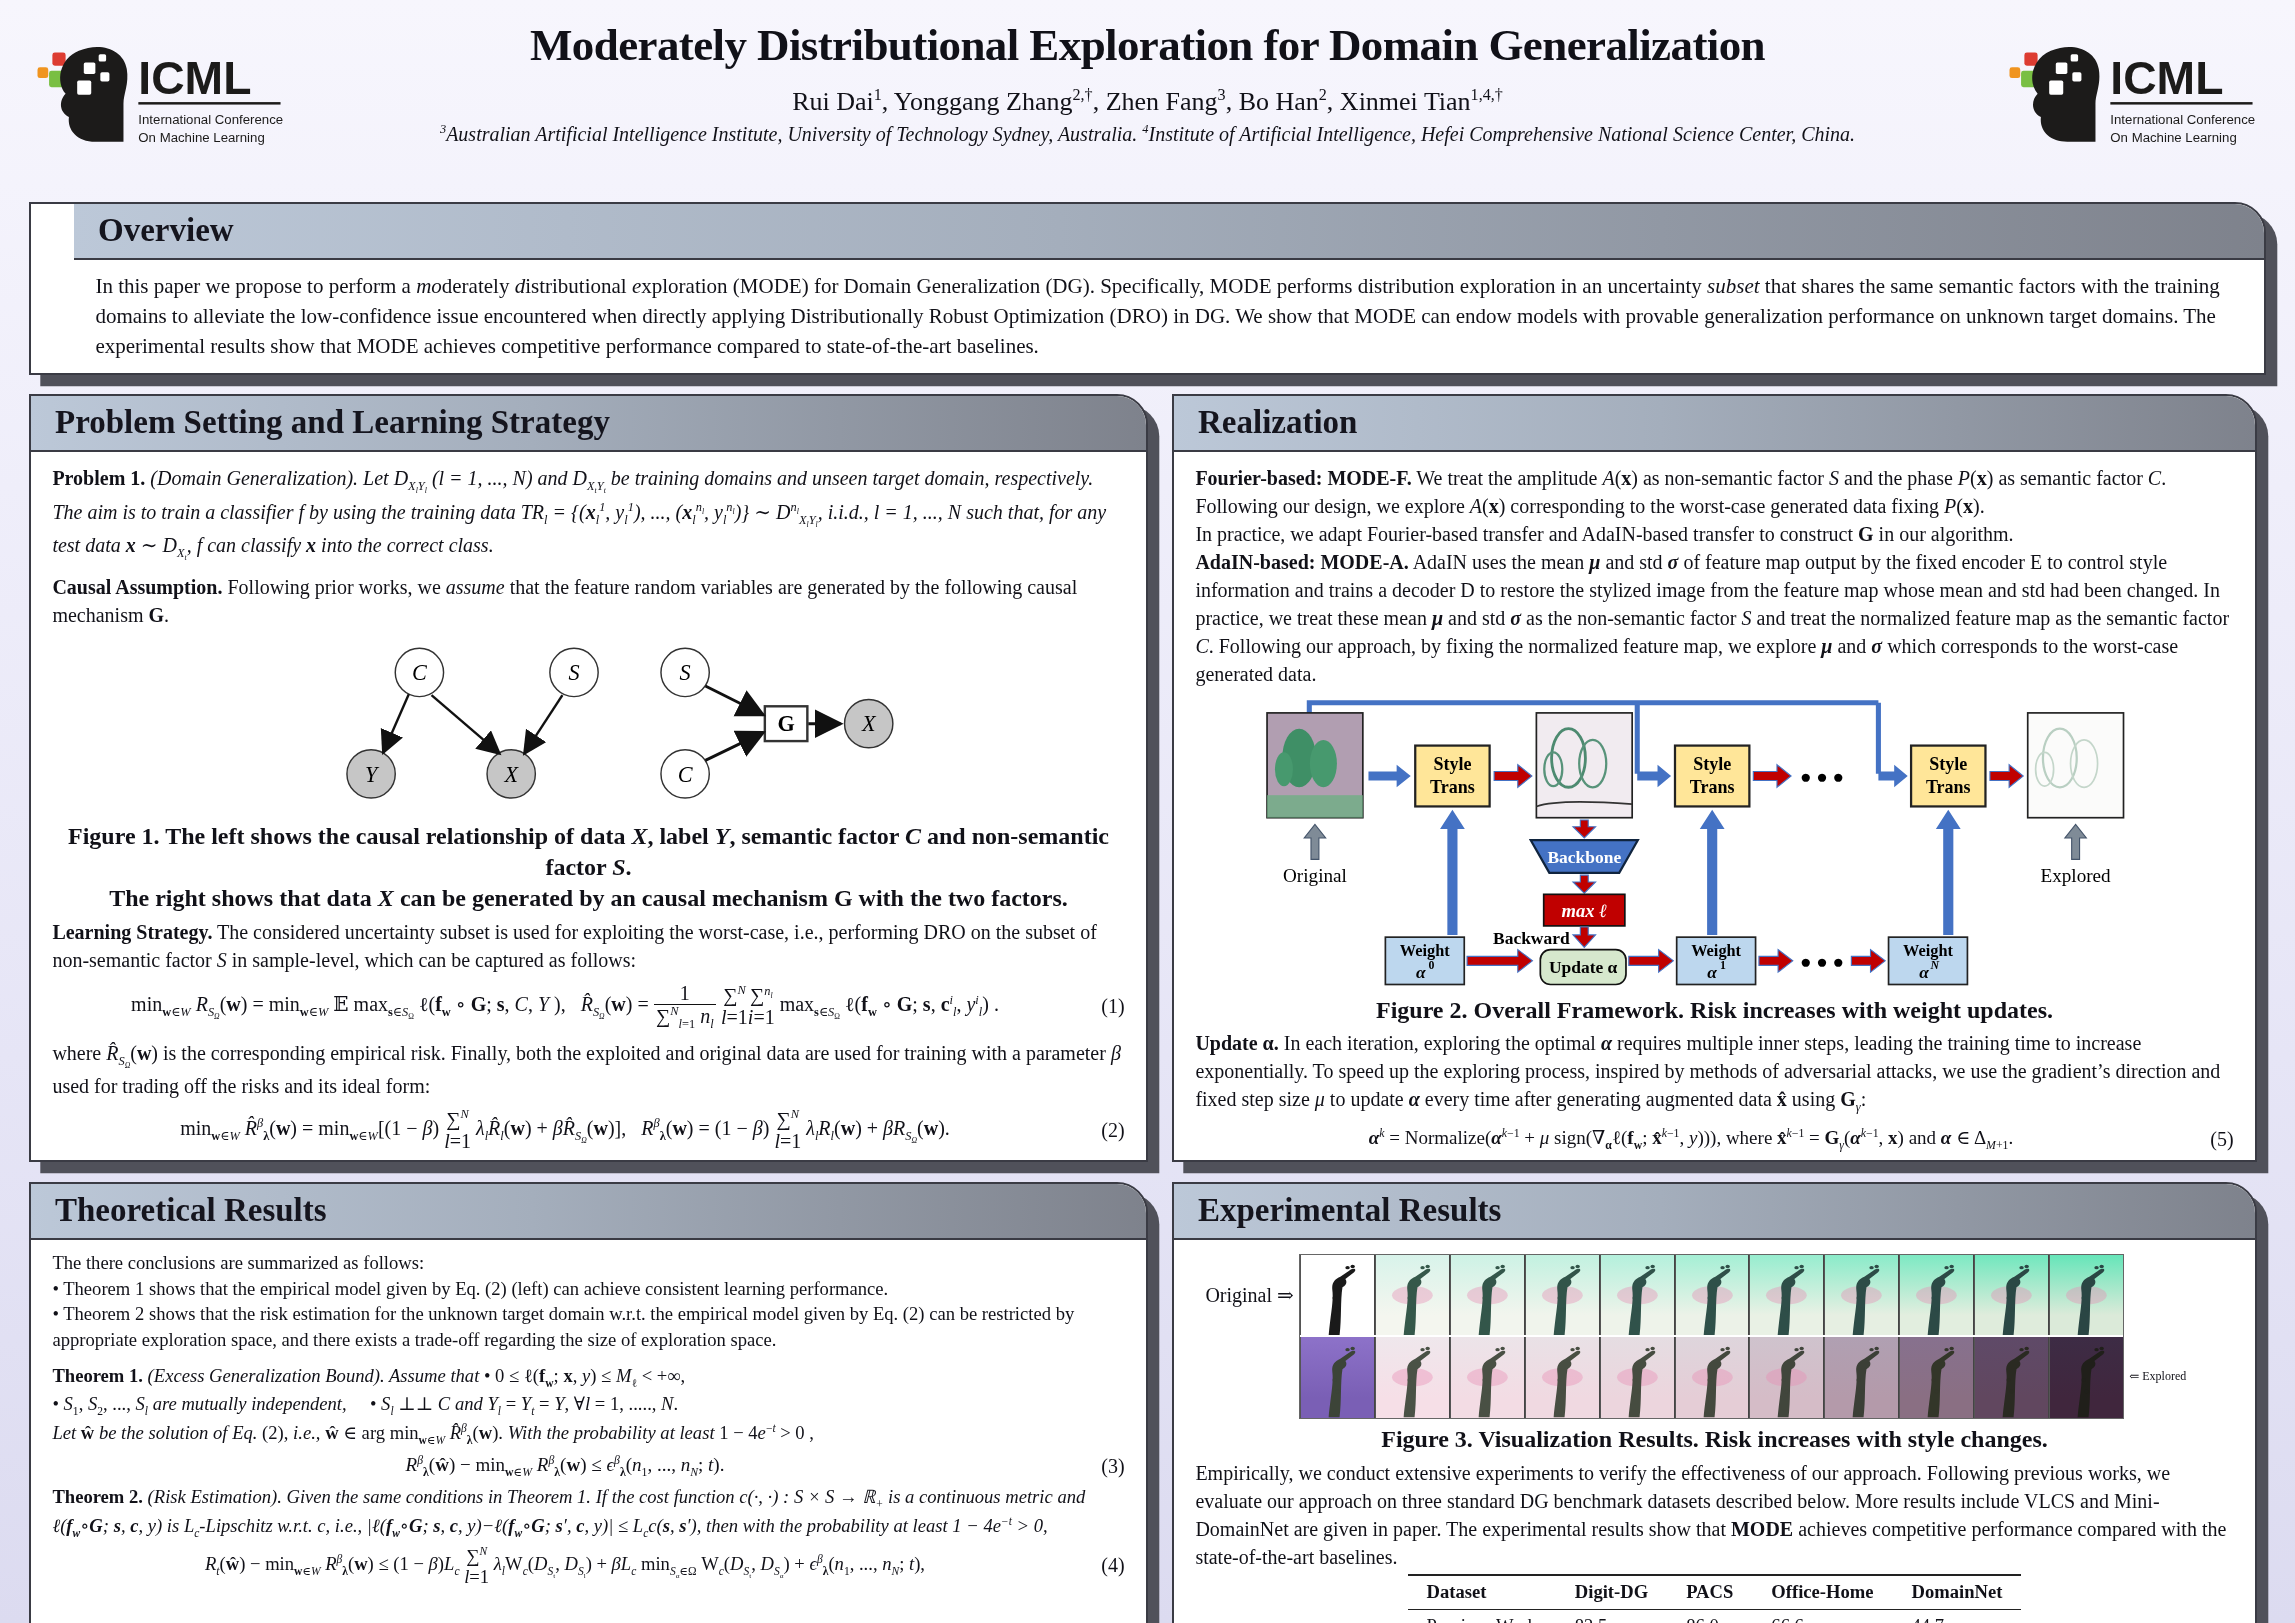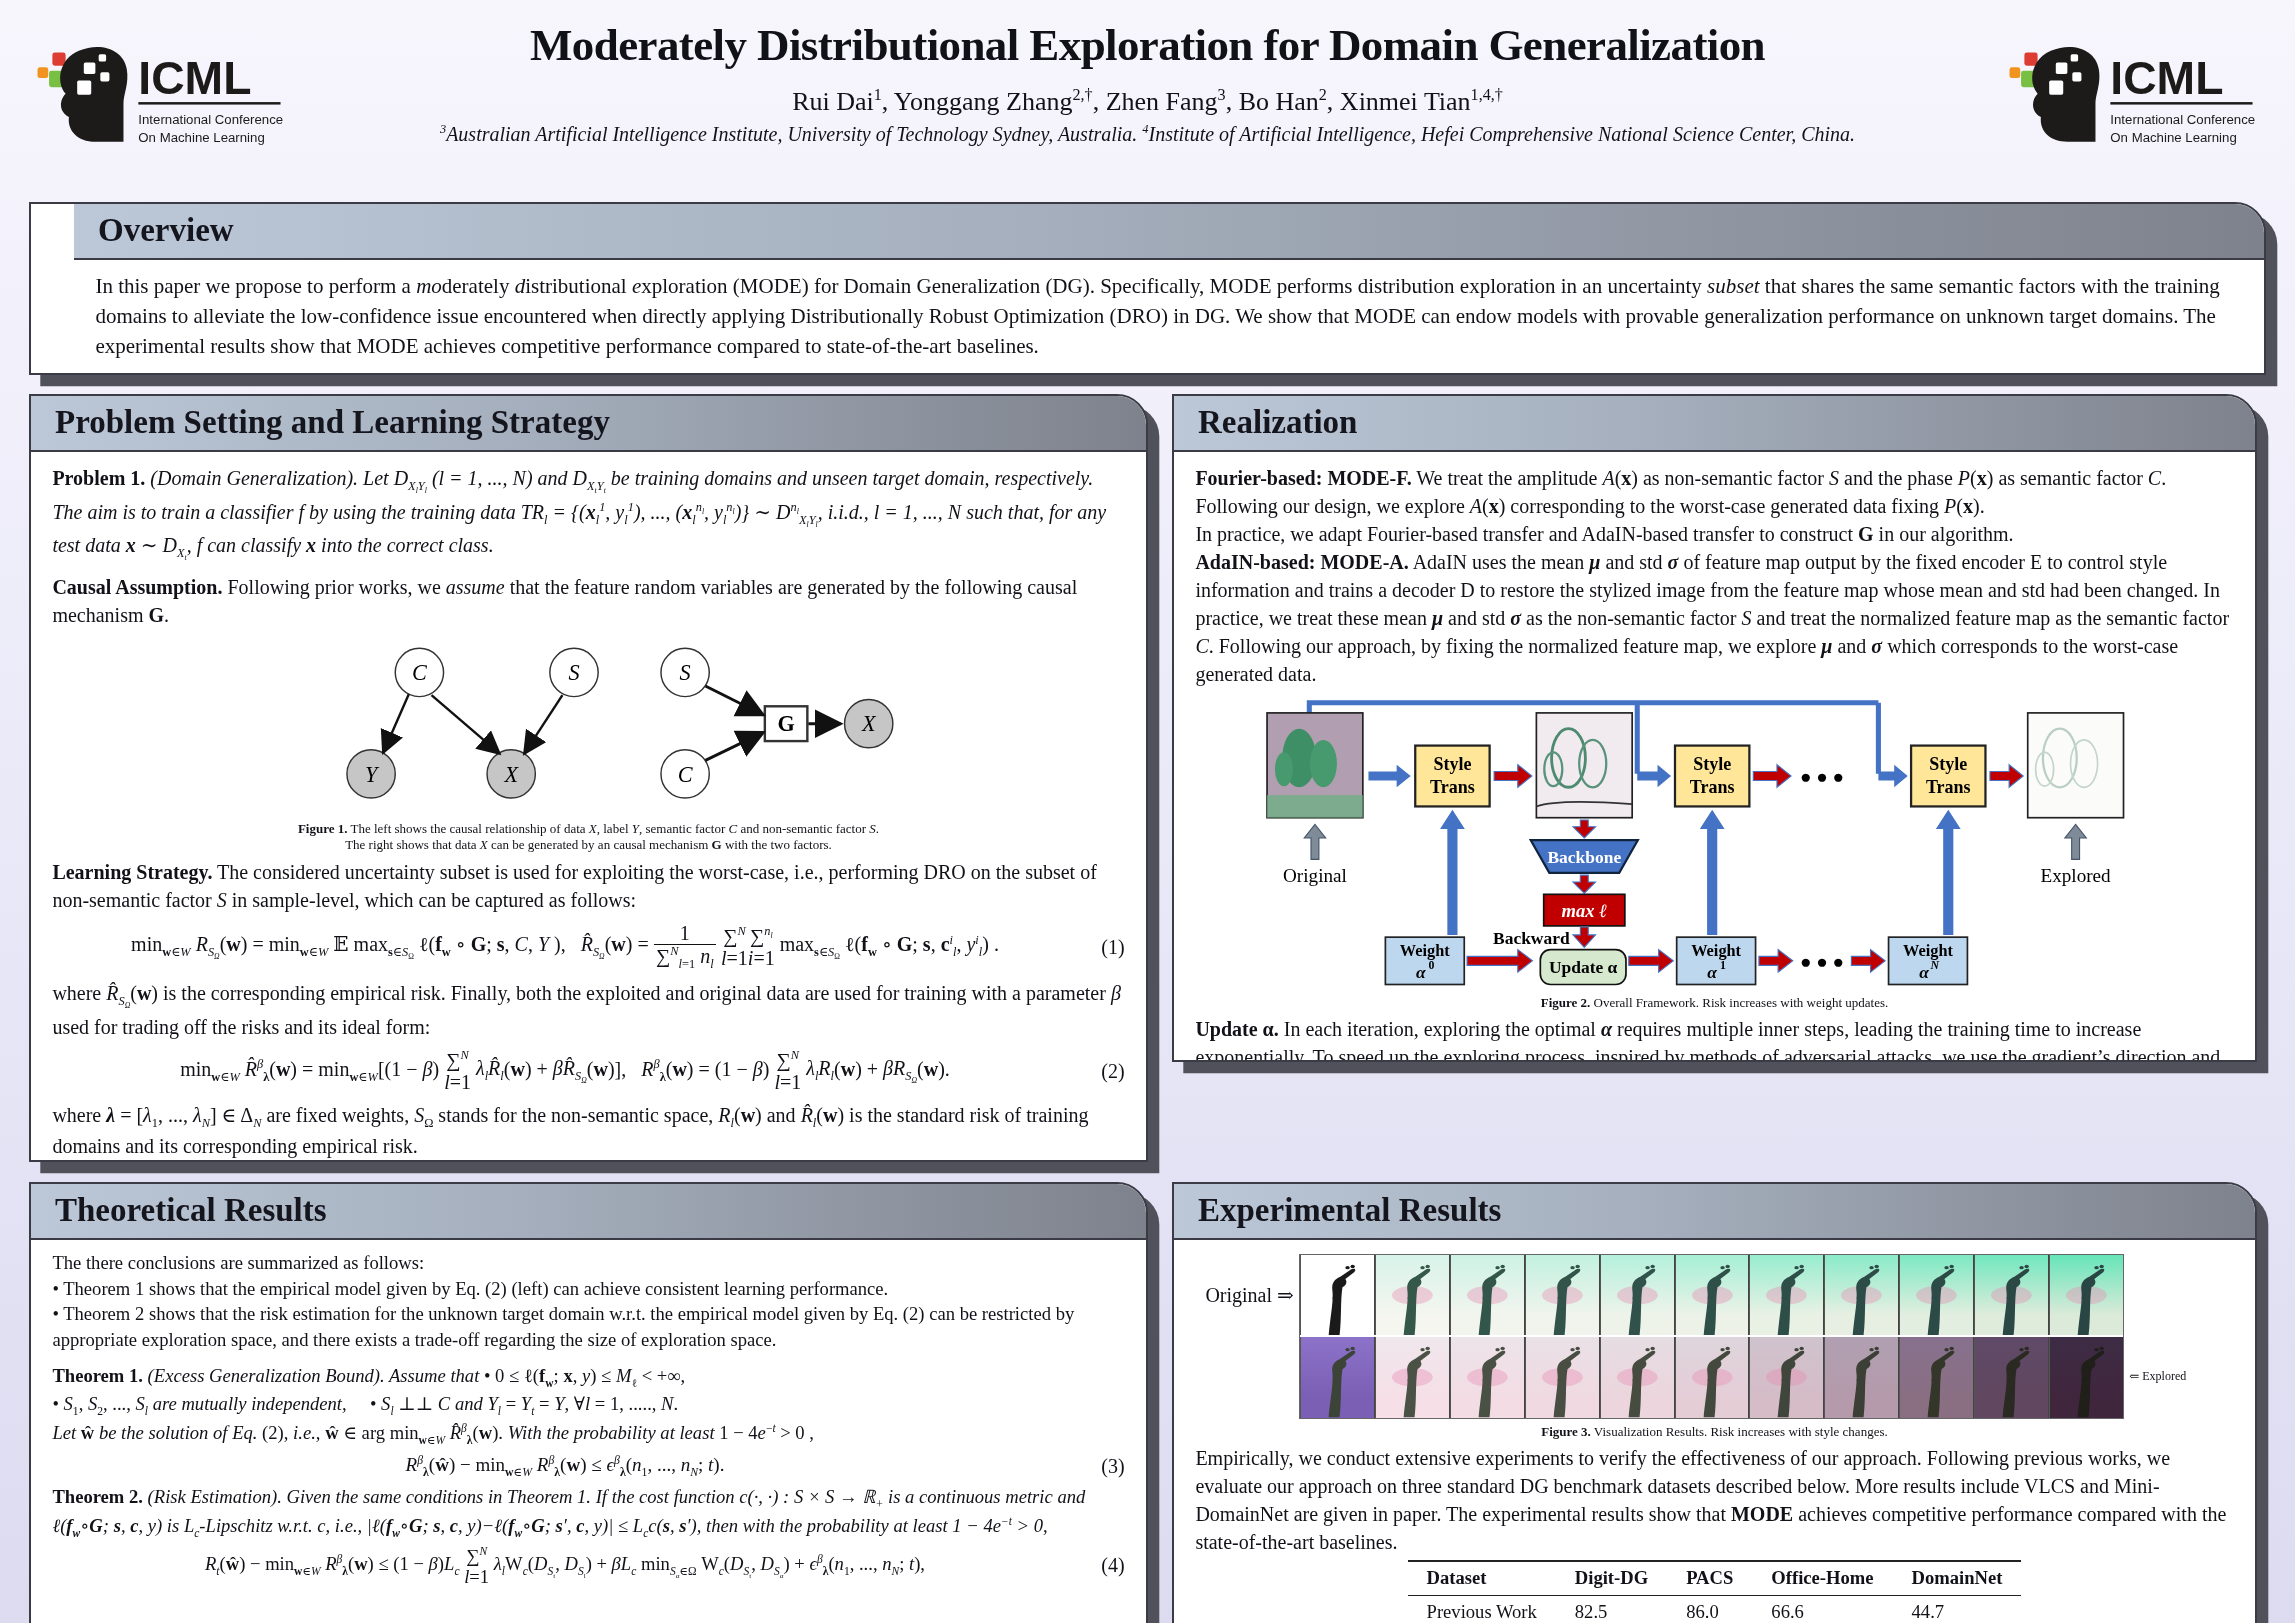--- a/index.html
+++ b/index.html
@@ -49,36 +49,36 @@
     column-gap:24px;
     margin-top:19px;
   }
   .cols2{
     display:grid;
     grid-template-columns:1119px 1085px;
     column-gap:24px;
     margin-top:20px;
   }
   .p-problem{height:768px;}
-  .p-real{height:668px;}
+  .p-real{height:768px;}
   .p-theory{height:467px;}
   .p-exp{height:467px;}
   .p-theory .panel-b{font-size:18.6px;line-height:1.38;padding-top:10px;}
   .p-exp .panel-b{padding-top:5.6px;}
 
   
   .eq{display:flex;align-items:center;margin:8px 0;}
   .eqbody{flex:1;text-align:center;font-size:20px;}
   .eqnum{width:47px;text-align:right;font-size:20px;}
   .frac{display:inline-flex;flex-direction:column;vertical-align:middle;text-align:center;line-height:1.1;}
   .frac .fnum{border-bottom:1.7px solid #111;padding:0 5.6px;}
   .frac .fden{padding:0 2.3px;}
   sub,sup{font-size:62%;}
 
-  .caption{text-align:center;font-size:13px;margin:5.6px 0 3.4px 0;line-height:1.3;}
+  .caption{text-align:center;font-size:24px;margin:5.6px 0 3.4px 0;line-height:1.3;font-weight:bold;}
   .figwrap{text-align:center;}
 
   
   .fig3{
     display:grid;
     grid-template-columns:104px 1fr 110px;
     align-items:stretch;
     margin:8px 0 0 0;
     height:165px;
   }

